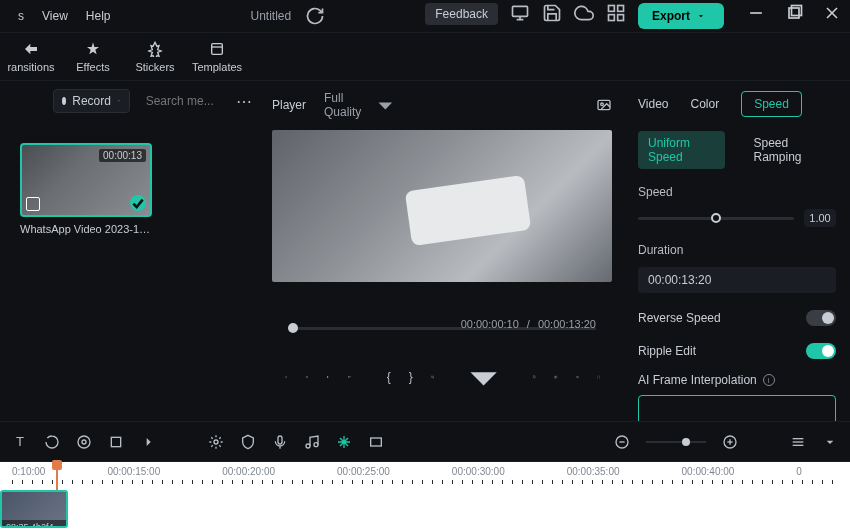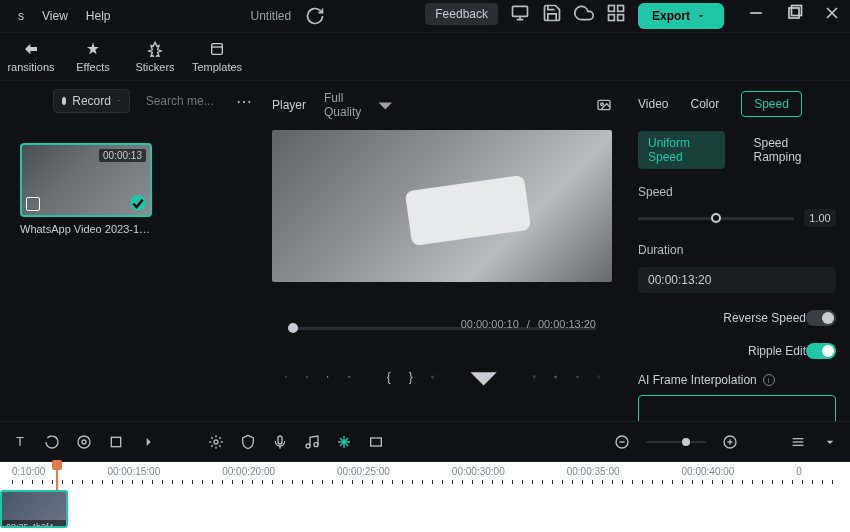--- a/index.html
+++ b/index.html
@@ -60,21 +60,21 @@
 .subtabs { display:flex; gap:18px; margin-bottom:16px; }
 .subtabs .stab { font-size:12px; color:#c8cdd4; padding:5px 10px; }
 .subtabs .stab.active { background:#1a3f3a; color:#1fc7a8; border-radius:4px; }
 .field-label { font-size:12px; color:#b8bdc4; margin-bottom:10px; }
 .speed-row { display:flex; align-items:center; gap:10px; margin-bottom:16px; }
 .slider { flex:1; position:relative; height:14px; }
 .slider .track { position:absolute; top:6px; left:0; right:0; height:3px; background:#2a2d33; border-radius:2px; }
 .slider .knob { position:absolute; top:2px; left:50%; width:10px; height:10px; border:2px solid #c8cdd4; border-radius:50%; background:#0f1115; transform:translateX(-50%); }
 .speed-val { width:32px; text-align:center; background:#1a1d23; border-radius:4px; padding:3px 4px; font-size:11px; }
 .duration-box { background:#1a1d23; border-radius:4px; padding:6px 10px; font-size:12px; color:#c8cdd4; margin-bottom:16px; }
-.toggle-row { display:flex; align-items:center; justify-content:flex-end; margin-bottom:14px;margin-top:17px; }
+.toggle-row { display:flex; align-items:center; justify-content:space-between; margin-bottom:14px;margin-top:17px; }
 .toggle { width:30px; height:16px; border-radius:8px; position:relative; }
 .toggle.off { background:#3a3d43; }
 .toggle.off::after { content:""; position:absolute; right:2px; top:2px; width:12px; height:12px; background:#c8cdd4; border-radius:50%; }
 .toggle.on { background:#1fc7a8; }
 .toggle.on::after { content:""; position:absolute; right:2px; top:2px; width:12px; height:12px; background:#fff; border-radius:50%; }
 .ai-label { display:flex; align-items:center; gap:6px; margin-bottom:8px; }
 .info-ico { width:12px; height:12px; border:1px solid #808690; border-radius:50%; font-size:8px; display:flex; align-items:center; justify-content:center; color:#808690; }
 .select-box { border:1px solid #1fc7a8; border-radius:4px; padding:6px 10px; display:flex; justify-content:space-between; align-items:center; font-size:12px; }
 
 

